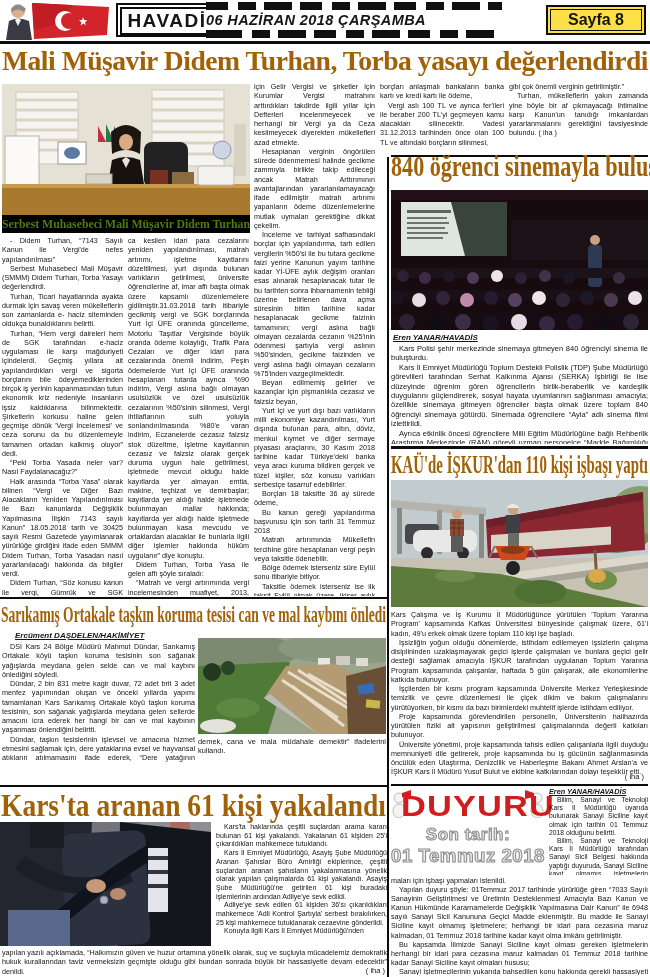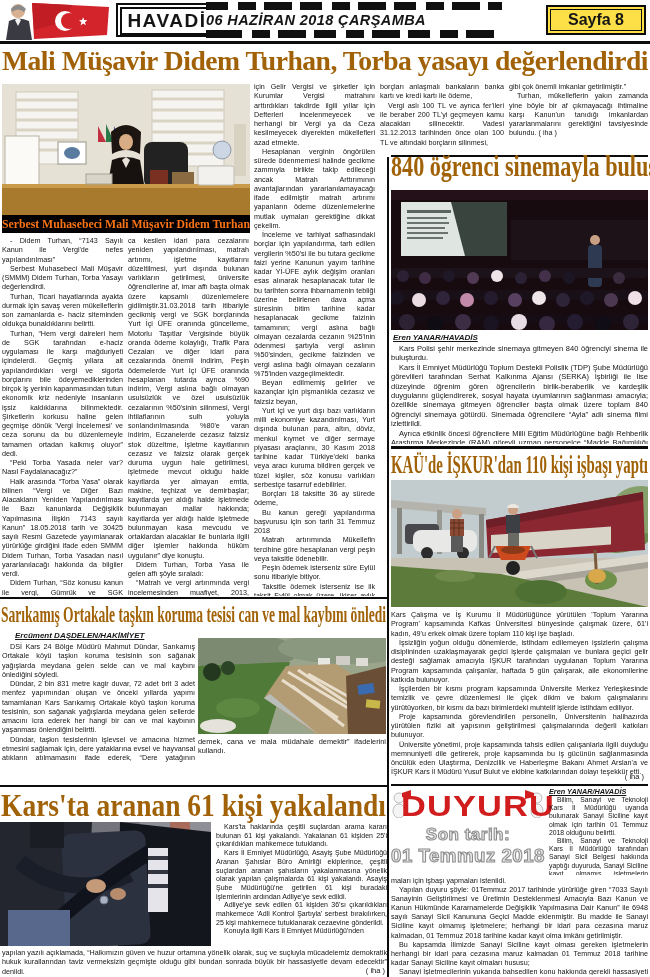--- a/index.html
+++ b/index.html
@@ -17,21 +17,21 @@
   .mastbox{border:2px solid #0c0c0c;background:#fff;}
   .mastbox .inner{border:2px solid #0c0c0c;margin:2px;text-align:center;}
   .mast-title{font-weight:700;font-size:19px;letter-spacing:1.5px;line-height:24px;}
   .pagebox{border:2px solid #0c0c0c;background:#fde047;}
   .pagebox .inner{border:1px solid #0c0c0c;margin:2px;text-align:center;}
   .page-num{font-weight:700;font-size:16px;line-height:20px;}
   .bar{height:8px;background:repeating-linear-gradient(90deg,#101010 0 22px,#fff 22px 32px,#101010 32px 50px,#fff 50px 58px,#101010 58px 86px,#fff 86px 94px);}
   .bar.b2{background-position:14px 0;}
   .datetext{height:20px;background:#fff;font-weight:700;font-style:italic;font-size:14.5px;
             line-height:20px;letter-spacing:.4px;white-space:nowrap;}
-  .photo-caption-bar{position:absolute;left:0;right:0;bottom:0;height:18px;background:#000;color:#f97316;
+  .photo-caption-bar{position:absolute;left:0;right:0;bottom:0;height:18px;background:#000;color:#4d7c0f;
             font-family:"Liberation Serif",serif;font-weight:700;font-size:12px;text-align:center;line-height:18px;overflow:hidden;}
   .outline-txt{color:#ededed;-webkit-text-stroke:1.1px #8d8d8d;font-weight:800;letter-spacing:.5px;}
   .duyuru-title{color:#d11d1d;font-weight:800;letter-spacing:1px;}
   .credit{font-size:7.5px;text-align:right;}
   svg{display:block;}
 </style>
 </head>
 <body>
 
 <div class="page">
@@ -119,29 +119,29 @@
     </div>
   <div class="abs body-text cont" style="left:254px;top:82px;width:121px;height:514px;">
       <p>için Gelir Vergisi ve şirketler için Kurumlar Vergisi matrahını arttırdıkları takdirde ilgili yıllar için Defterleri incelenmeyecek ve herhangi bir Vergi ya da Ceza kesilmeyecek diyerekten mükellefleri azad etmekte.</p>
       <p>Hesaplanan verginin öngörülen sürede ödenmemesi halinde gecikme zammıyla birlikte takip edileceği ancak Matrah Arttırımının avantajlarından yararlanılamayacağı ifade edilmiştir matrah artırımı yapanların ödeme düzenlemelerine mutlak uymaları gerektiğine dikkat çekelim.</p>
       <p>İnceleme ve tarhiyat safhasındaki borçlar için yapılandırma, tarh edilen vergilerin %50'si ile bu tutara gecikme faizi yerine Kanunun yayım tarihine kadar Yİ-ÜFE aylık değişim oranları esas alınarak hesaplanacak tutar ile bu tarihten sonra ihbarnamenin tebliği üzerine belirlenen dava açma süresinin bitim tarihine kadar hesaplanacak gecikme faizinin tamamının; vergi aslına bağlı olmayan cezalarda cezanın %25'inin ödenmesi şartıyla vergi aslının %50'sinden, gecikme faizinden ve vergi aslına bağlı olmayan cezaların %75'inden vazgeçilmektedir.</p>
       <p>Beyan edilmemiş gelirler ve kazançlar için pişmanlıkla cezasız ve faizsiz beyan,</p>
       <p>Yurt içi ve yurt dışı bazı varlıkların milli ekonomiye kazandırılması, Yurt dışında bulunan para, altın, döviz, menkul kıymet ve diğer sermaye piyasası araçlarını, 30 Kasım 2018 tarihine kadar Türkiye'deki banka veya aracı kuruma bildiren gerçek ve tüzel kişiler, söz konusu varlıkları serbestçe tasarruf edebilirler.</p>
       <p>Borçları 18 taksitte 36 ay sürede ödeme,</p>
       <p>Bu kanun gereği yapılandırma başvurusu için son tarih 31 Temmuz 2018</p>
       <p>Matrah artırımında Mükellefin tercihine göre hesaplanan vergi peşin veya taksitle ödenebilir.</p>
-      <p>Peşin ödemek isterseniz süre Eylül sonu itibariyle bitiyor.</p>
+      <p>Bölge ödemek isterseniz süre Eylül sonu itibariyle bitiyor.</p>
       <p>Taksitle ödemek isterseniz ise ilk taksit Eylül olmak üzere, ikişer aylık dönemler halinde azami altı eşit taksitte ödenebilir. Yapılandırılan</p>
     </div>
   <div class="abs body-text cont" style="left:380px;top:82px;width:124px;height:73px;">
       <p>borçları anlaşmalı bankaların banka kartı ve kredi kartı ile ödeme,</p>
       <p>Vergi aslı 100 TL ve ayrıca fer'ileri ile beraber 200 TL'yi geçmeyen kamu alacakları silinecektir. Vadesi 31.12.2013 tarihinden önce olan 100 TL ve altındaki borçların silinmesi,</p>
     </div>
   <div class="abs body-text cont" style="left:509px;top:82px;width:139px;height:73px;">
-      <p>gibi çok önemli imkanlar getirilmiştir.”</p>
+      <p>gibi çok önemli verginin getirilmiştir.”</p>
       <p>Turhan, mükelleflerin yakın zamanda yine böyle bir af çıkmayacağı ihtimaline karşı Kanun'un tanıdığı imkanlardan yararlanmalarını gerektiğini tavsiyesinde bulundu.  ( iha )</p>
     </div>
 
   <div class="hr" style="left:387px;top:157px;width:2px;height:820px;"></div>
 
   <div class="hr" style="left:391px;top:155px;width:257px;height:2px;"></div>
   <div class="abs headline" style="left:391px;top:149px;width:257px;height:30px;font-size:30px;">
     <span class="fit" style="transform: scaleX(0.737843);">840 öğrenci sinemayla buluştu</span>
   </div>
   <svg class="abs" style="left:391px;top:190px;" width="257" height="140" viewBox="0 0 257 140">

